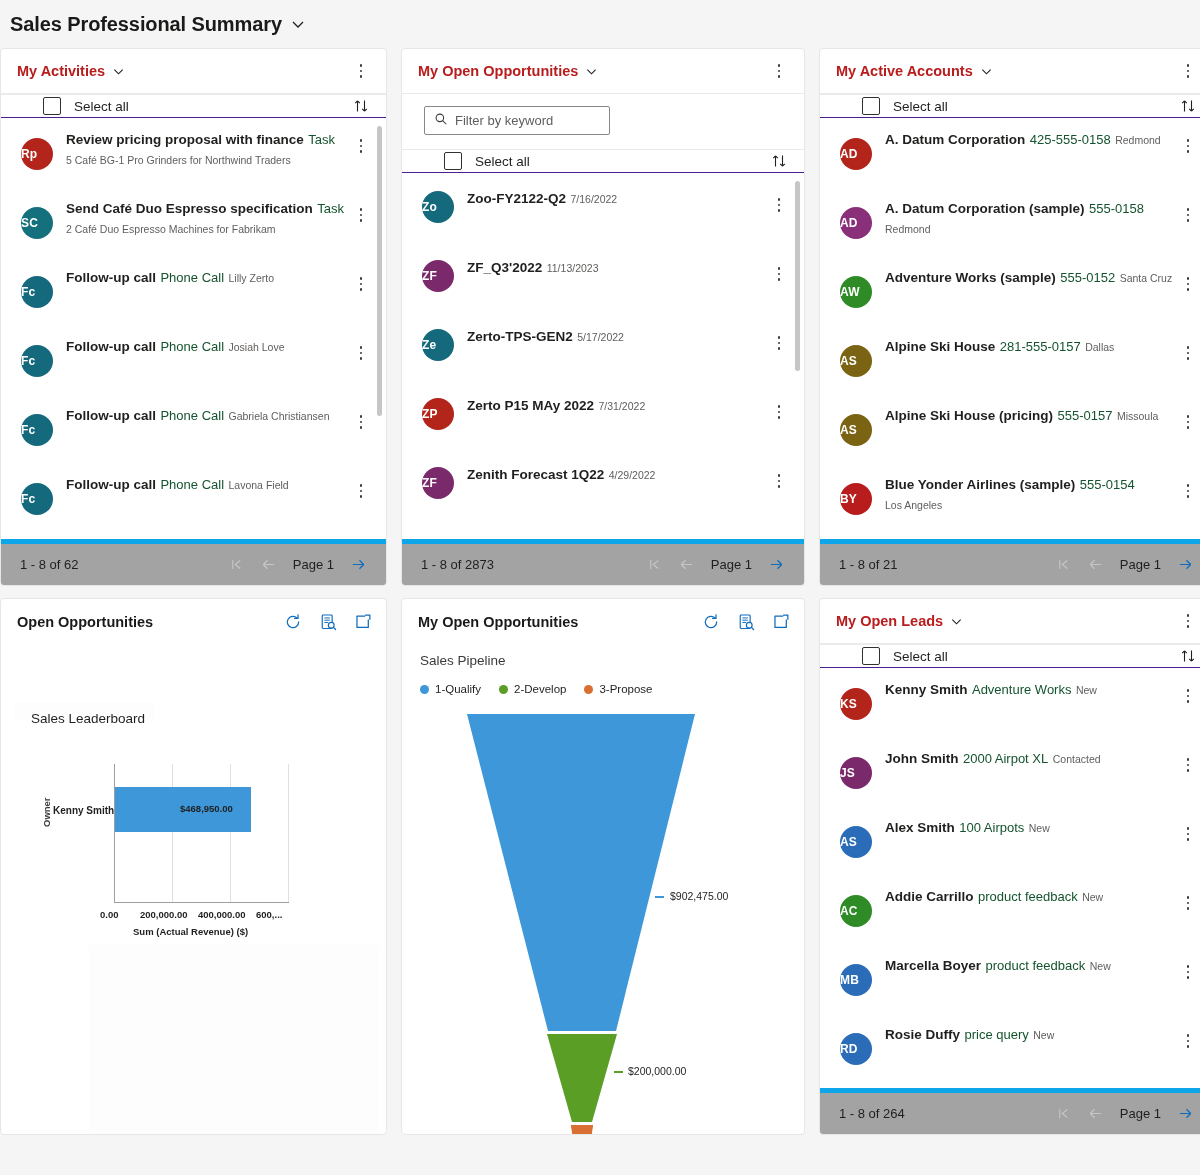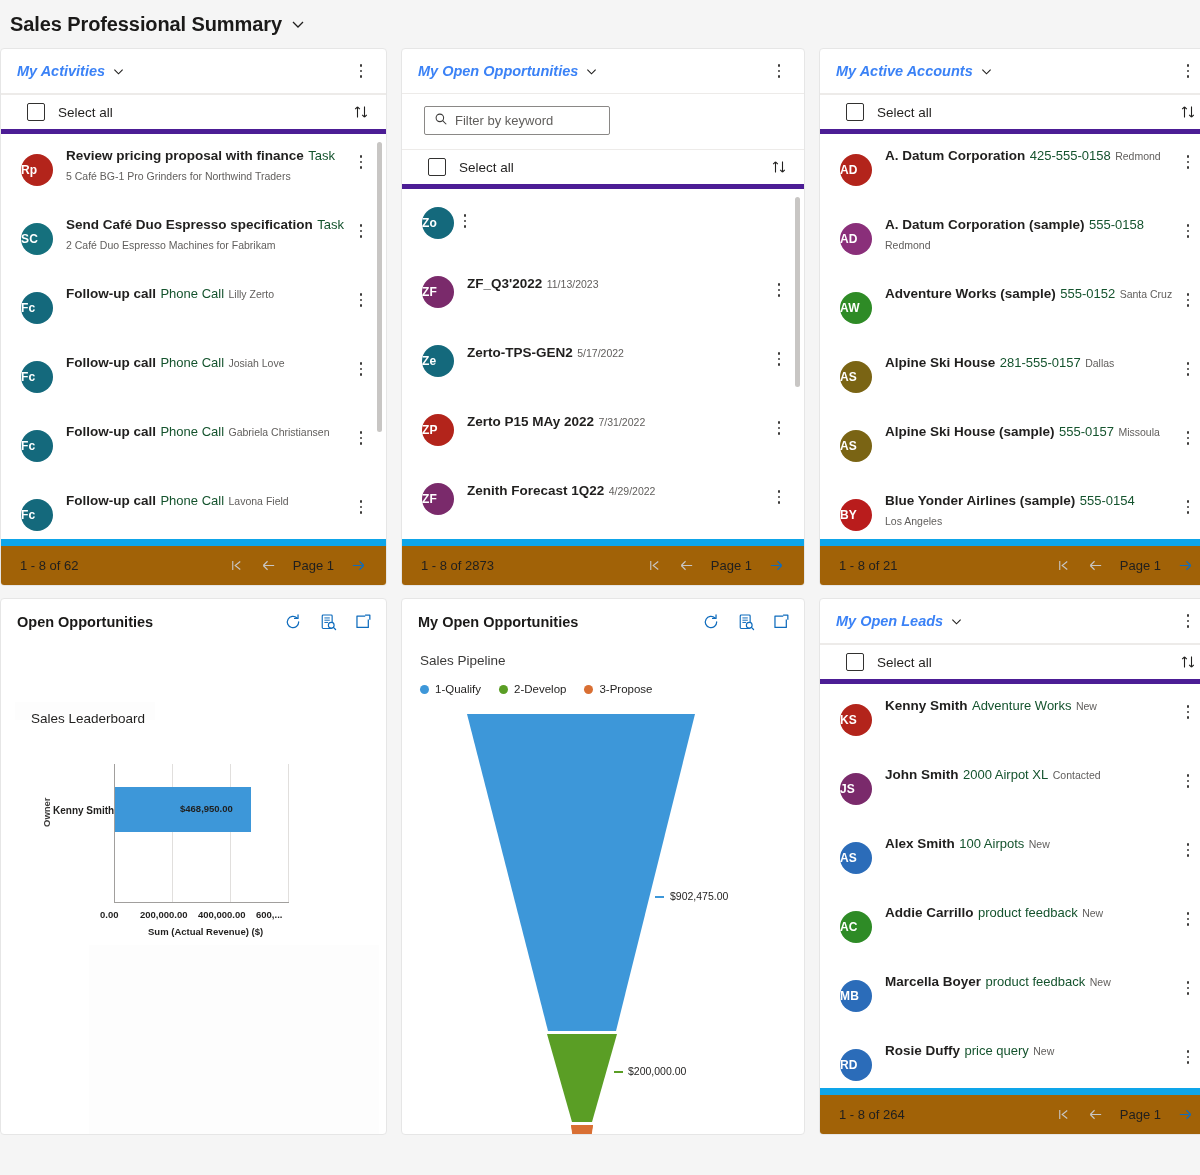--- a/index.html
+++ b/index.html
@@ -48,21 +48,21 @@
 
   
   .card-head {
     height: 45px;
     display: flex; align-items: center;
     padding: 0 14px 0 16px;
     border-bottom: 1px solid #edebe9;
     flex: 0 0 auto;
   }
   .card-head-title {
-    font-size: 14.5px; font-weight: 600; color: #3b82f6; font-style: italic;
+    font-size: 14.5px; font-weight: 600; color: #b91c1c;
   }
   .head-chev {
     margin-left: 8px; color: #201f1e; font-size: 11px;
     display: inline-flex; align-items: center;
   }
   .head-spacer { flex: 1; }
   .kebab {
     width: 22px; height: 26px;
     display: flex; flex-direction: column; align-items: center;
     justify-content: center; gap: 3px; cursor: pointer;
@@ -78,25 +78,25 @@
     width: 186px; height: 29px;
     border: 1px solid #8a8886; border-radius: 2px;
     display: flex; align-items: center; gap: 7px;
     padding: 0 8px 0 9px;
     background: #fff;
   }
   .filter-box .ph { font-size: 13px; color: #605e5c; }
 
   
   .select-row {
-    height: 40px;
+    height: 24px;
     display: flex; align-items: center;
-    padding: 0 15px 0 26px;
+    padding: 0 15px 0 42px;
     border-top: 1px solid #edebe9;
-    border-bottom: 5px solid #4c1d95;
+    border-bottom: 1px solid #4c1d95;
     flex: 0 0 auto;
   }
   .chk {
     width: 18px; height: 18px;
     border: 1.3px solid #323130; border-radius: 2px;
     background: #fff; flex: 0 0 auto;
   }
   .select-label { font-size: 13.5px; color: #201f1e; margin-left: 13px; }
   .sort-btn {
     margin-left: auto; width: 20px; height: 20px;
@@ -144,22 +144,22 @@
     position: absolute; right: 4px;
     width: 5px; border-radius: 3px;
     background: #c8c6c4;
   }
 
   
   .pager {
     height: 46px; flex: 0 0 auto;
     display: flex; align-items: center;
     padding: 0 14px 0 19px;
-    border-top: 7px solid #0ea5e9;
-    background: #a16207;
+    border-top: 5px solid #0ea5e9;
+    background: #a3a3a3;
   }
   .pager-count { font-size: 13px; color: #201f1e; }
   .pager-nav { margin-left: auto; display: flex; align-items: center; gap: 4px; }
   .pg-btn {
     width: 28px; height: 28px;
     display: flex; align-items: center; justify-content: center;
   }
   .pg-btn.dim { color: #c8c6c4; }
   .pg-btn.act { color: #0f6cbd; }
   .pg-label { font-size: 13px; color: #201f1e; padding: 0 6px; }
@@ -433,20 +433,24 @@
       </span>
     </div>
 
     <div class="list" style="padding-top:6px;">
       <div class="scroll-thumb" style="top:8px;height:190px;"></div>
 
       <div class="list-item">
         <span class="avatar" style="background:#14697c;margin-top:3px;">
             <span>Zo</span>
           </span>
+        <span class="item-body">
+          <span class="item-title">Zoo-FY2122-Q2</span>
+          <span class="item-meta">7/16/2022</span>
+        </span>
         <span class="kebab item-kebab">
             <i></i>
             <i></i>
             <i></i>
           </span>
       </div>
 
       <div class="list-item">
         <span class="avatar" style="background:#7a2a6b;margin-top:3px;">
             <span>ZF</span>
@@ -623,21 +627,21 @@
             <i></i>
             <i></i>
           </span>
       </div>
 
       <div class="list-item">
         <span class="avatar" style="background:#7a6414">
             <span>AS</span>
           </span>
         <span class="item-body">
-          <span class="item-title">Alpine Ski House (sample)</span>
+          <span class="item-title">Alpine Ski House (pricing)</span>
           <span class="item-sub">555-0157</span>
           <span class="item-meta">Missoula</span>
         </span>
         <span class="kebab item-kebab">
             <i></i>
             <i></i>
             <i></i>
           </span>
       </div>
 
@@ -725,21 +729,21 @@
         <div class="bar" style="left:100px; top:130px; width:136px; height:45px;"></div>
         <div class="bar-value" style="left:165px; top:146px;">$468,950.00</div>
 
         <div class="cat-label" style="left:38px; top:148px;">Kenny Smith</div>
         <div class="axis-y-label" style="left:26px; top:170px;">Owner</div>
 
         <div class="tick-label" style="left:85px;  top:252px;">0.00</div>
         <div class="tick-label" style="left:125px; top:252px;">200,000.00</div>
         <div class="tick-label" style="left:183px; top:252px;">400,000.00</div>
         <div class="tick-label" style="left:241px; top:252px;">600,...</div>
-        <div class="axis-x-title" style="left:118px; top:269px;margin-left:15px;">Sum (Actual Revenue) ($)</div>
+        <div class="axis-x-title" style="left:118px; top:269px;">Sum (Actual Revenue) ($)</div>
 
         <div class="lb-shadow-b"></div>
       </div>
       <div class="lb-shadow-c" style="position:absolute;left:88px;top:300px;width:290px;height:237px;background:#fdfdfd;"></div>
       <div style="position:absolute;left:0px;top:330px;width:88px;height:110px;background:#fff;"></div>
     </div>
   </div>
 
   <div class="card">
     <div class="chart-head">

